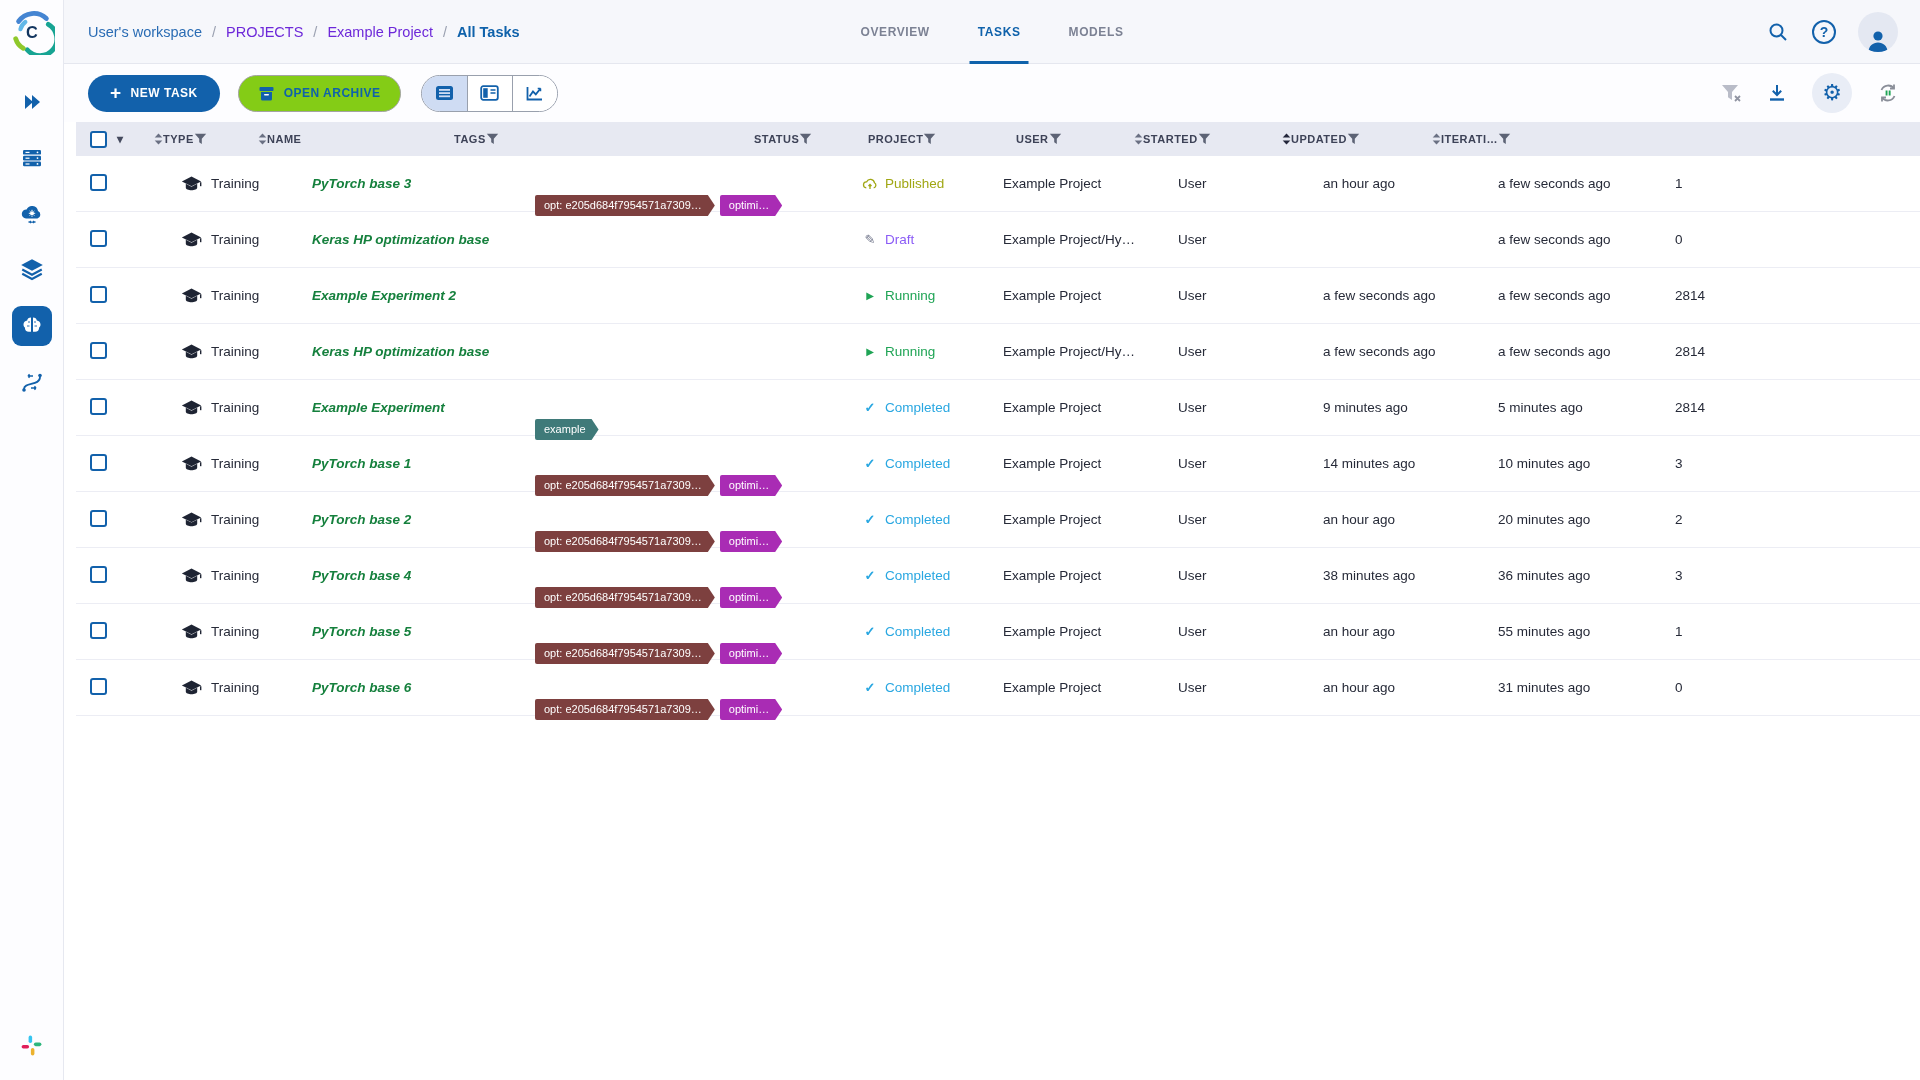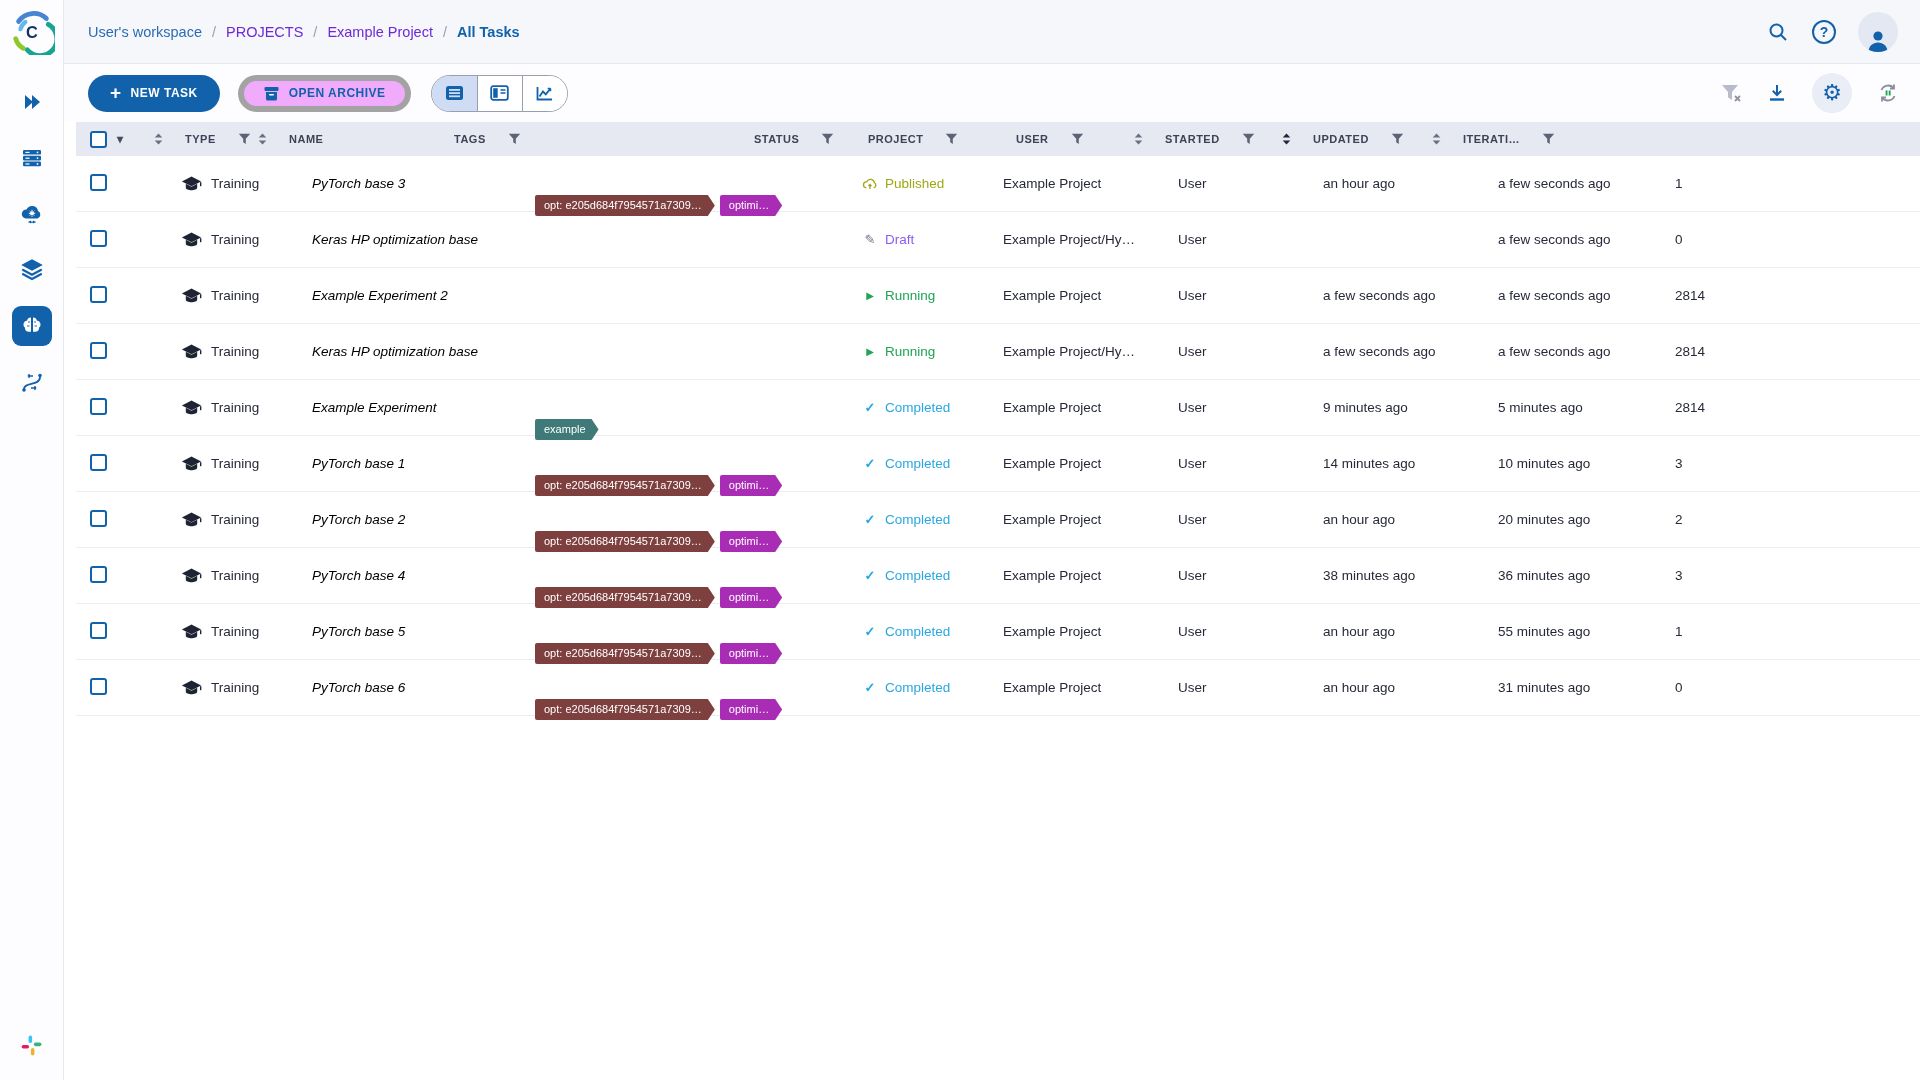--- a/index.html
+++ b/index.html
@@ -34,44 +34,44 @@
   .icon-btn{display:flex;align-items:center;justify-content:center;cursor:pointer;background:none;border:none;padding:0;}
   .help-circle{width:24px;height:24px;border:2px solid #1261ab;border-radius:50%;color:#1261ab;
     font-weight:bold;font-size:14px;display:flex;align-items:center;justify-content:center;}
   .avatar{width:40px;height:40px;border-radius:50%;background:#e4e8f2;display:flex;align-items:flex-end;justify-content:center;overflow:hidden;}
 
   
   .toolbar{height:58px;display:flex;align-items:center;padding:0 20px 0 24px;background:#fdfdff;}
   .btn-primary{display:flex;align-items:center;gap:9px;height:37px;padding:0 22px;border:none;border-radius:19px;
     background:#1261ab;color:#fff;font-size:12px;font-weight:bold;letter-spacing:.5px;cursor:pointer;font-family:inherit;}
   .btn-primary .plus{font-size:19px;font-weight:bold;line-height:1;margin-top:-2px;}
-  .btn-outline{display:flex;align-items:center;gap:9px;height:37px;padding:0 19px;border:6px solid #a3a3a3;border-radius:19px;
-    background:#f0abfc;color:#0f62ab;font-size:12px;font-weight:bold;letter-spacing:.5px;cursor:pointer;margin-left:18px;font-family:inherit;}
+  .btn-outline{display:flex;align-items:center;gap:9px;height:37px;padding:0 19px;border:1px solid #a3a3a3;border-radius:19px;
+    background:#84cc16;color:#0f62ab;font-size:12px;font-weight:bold;letter-spacing:.5px;cursor:pointer;margin-left:18px;font-family:inherit;}
   .toggle-group{display:flex;margin-left:20px;border:1px solid #99a0ad;border-radius:19px;overflow:hidden;height:37px;}
   .toggle{width:45px;display:flex;align-items:center;justify-content:center;background:#fff;cursor:pointer;}
   .toggle + .toggle{border-left:1px solid #99a0ad;}
   .toggle.active{background:#cfdcf3;}
   .toolbar-actions{margin-left:auto;display:flex;align-items:center;gap:24px;}
   .gear-circle{width:40px;height:40px;border-radius:50%;background:#e9edf6;display:flex;align-items:center;justify-content:center;}
   .gear-glyph{color:#1261ab;font-size:22px;line-height:1;}
 
   
   .table{margin-left:12px;--cols:78px 104px 196px 300px 114px 148px 118px 148px 150px minmax(0,1fr);}
   .thead{display:grid;grid-template-columns:var(--cols);height:34px;background:#e7e9f2;align-items:center;}
-  .th{display:flex;align-items:center;gap:22px;font-size:11px;font-weight:bold;letter-spacing:.5px;color:#3d4257;
+  .th{display:flex;align-items:center;gap:0;font-size:11px;font-weight:bold;letter-spacing:.5px;color:#3d4257;
     white-space:nowrap;overflow:hidden;}
   .th-select{padding-left:14px;gap:10px;}
   .caret{color:#444a5e;font-size:12px;cursor:pointer;}
   .checkbox{width:17px;height:17px;border:2px solid #1261ab;border-radius:3px;background:#fff;display:inline-block;cursor:pointer;flex:none;}
   .tbody .tr{display:grid;grid-template-columns:var(--cols);height:56px;align-items:center;border-bottom:1px solid #ecedf4;
     background:#fff;font-size:13.5px;color:#262a38;cursor:pointer;gap:27px;}
   .td{white-space:nowrap;overflow:hidden;text-overflow:ellipsis;padding-right:8px;}
   .c-select{padding-left:14px;}
   .c-type{display:flex;align-items:center;gap:9px;}
-  .c-name{font-style:italic;font-weight:normal;color:#000000;}
+  .c-name{font-style:italic;font-weight:bold;color:#15803d;}
   .c-tags{display:flex;gap:5px;overflow:hidden;}
   .tag{color:#fff;font-size:11px;line-height:1;padding:5px 13px 5px 9px;border-radius:2px;white-space:nowrap;cursor:pointer;
     clip-path:polygon(0 0,calc(100% - 7px) 0,100% 50%,calc(100% - 7px) 100%,0 100%);margin-top:44px;}
   .c-status{display:flex;align-items:center;gap:7px;font-size:13.5px;}
   .status-ico{width:16px;display:flex;justify-content:center;align-items:center;font-size:13px;}
 </style>
 </head>
 <body>
 
 <aside class="sidebar">
@@ -151,20 +151,25 @@
 
   <header class="topbar">
     <div class="breadcrumb">
         <span class="crumb link">User's workspace</span>
         <span class="sep">/</span>
         <span class="crumb mid">PROJECTS</span>
         <span class="sep">/</span>
         <span class="crumb mid">Example Project</span>
         <span class="sep">/</span>
         <span class="crumb current">All Tasks</span>
+      </div>
+    <div class="tabs">
+        <div class="tab">OVERVIEW</div>
+        <div class="tab active">TASKS</div>
+        <div class="tab">MODELS</div>
       </div>
     <div class="topbar-icons">
       <button class="icon-btn">
         <svg width="24" height="24" viewBox="0 0 24 24" fill="none" stroke="#1261ab" stroke-width="2">
           <circle cx="10.5" cy="10.5" r="6"></circle>
             <path d="M15 15 L20 20"></path>
         </svg>
       </button>
       <button class="icon-btn">
         <span class="help-circle">?</span>

